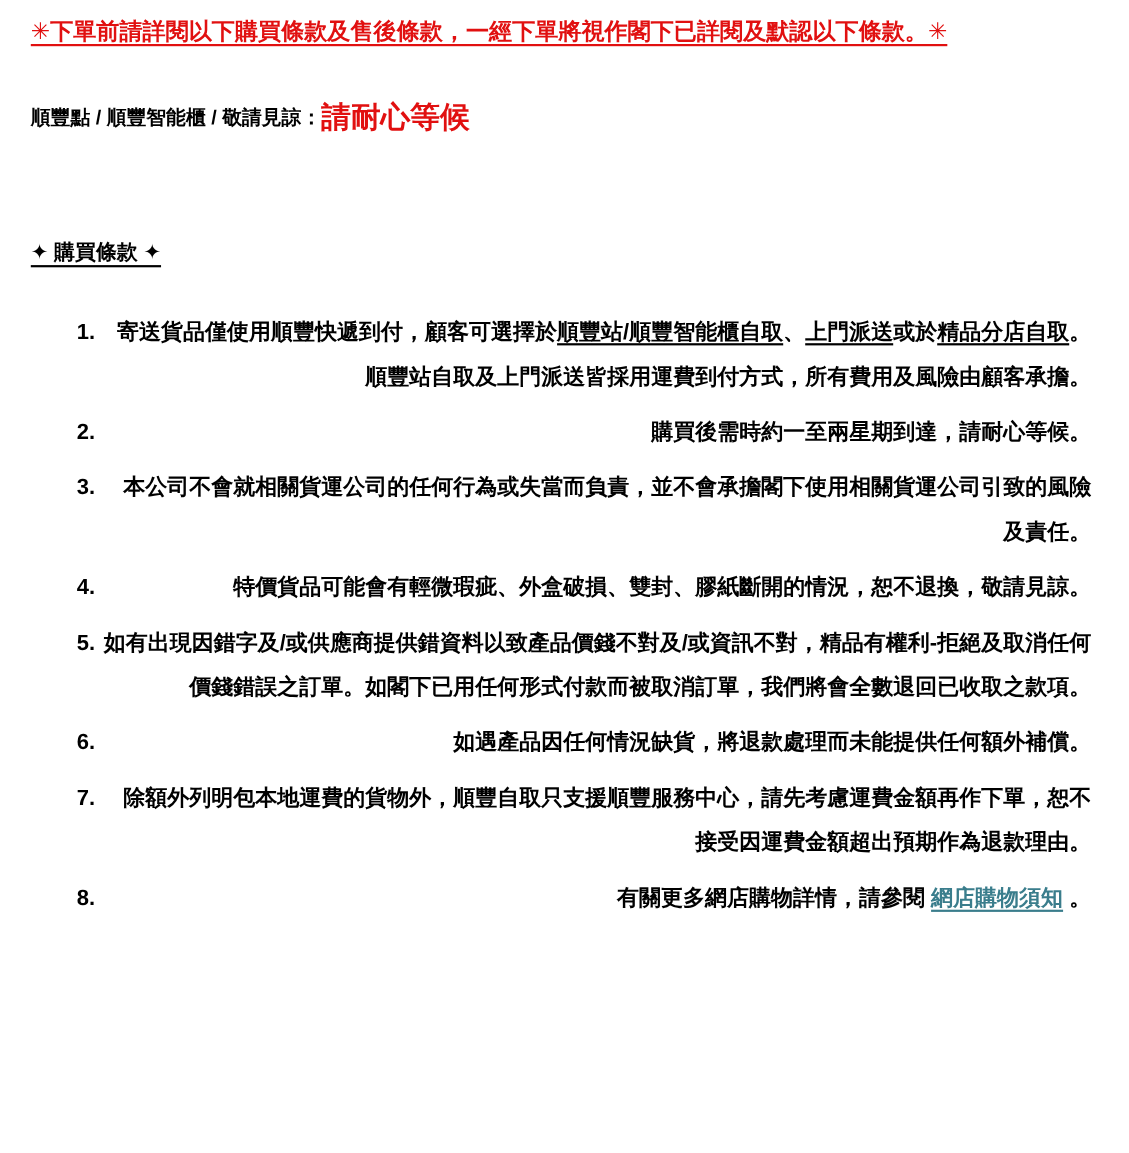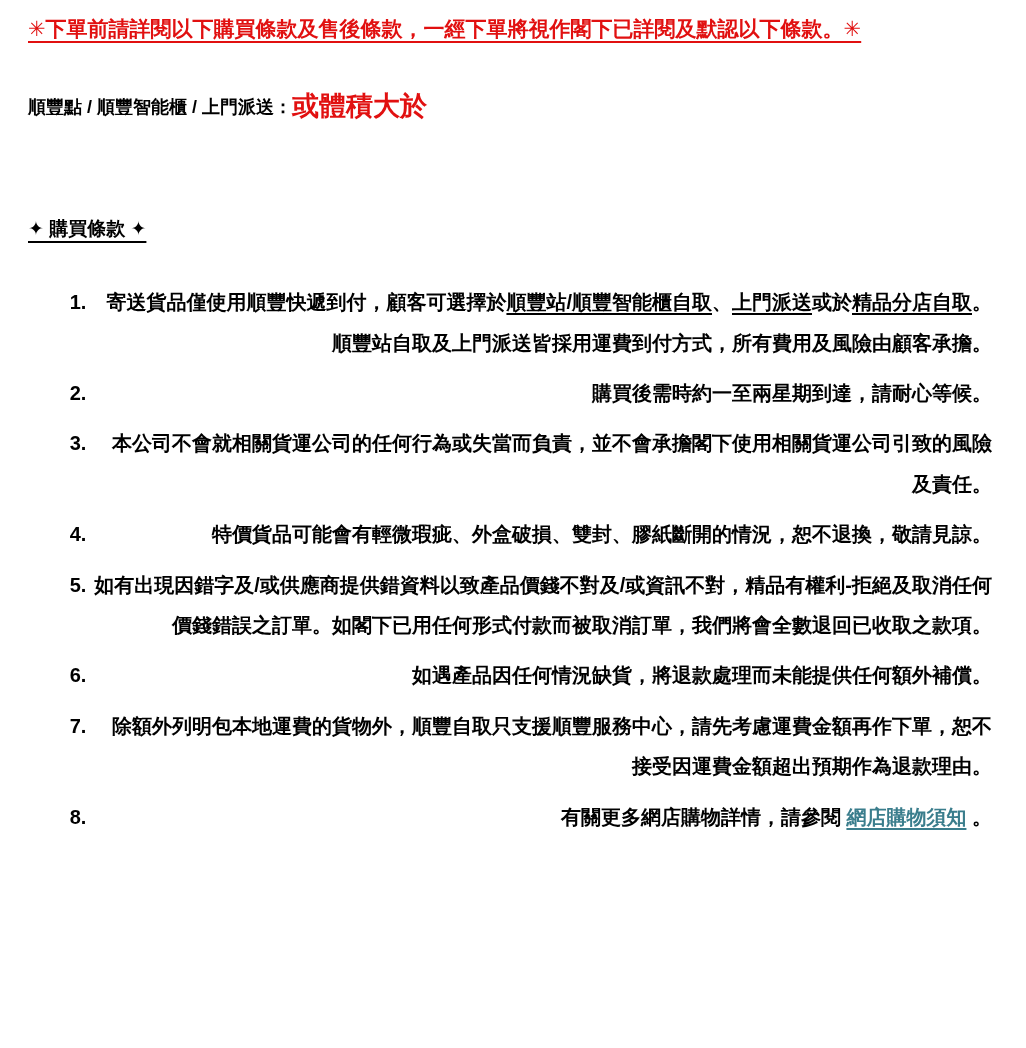--- a/index.html
+++ b/index.html
@@ -81,21 +81,21 @@
   }
 </style>
 </head>
 <body>
 
 <div class="doc">
 
   <p class="top-notice">✳下單前請詳閱以下購買條款及售後條款，一經下單將視作閣下已詳閱及默認以下條款。✳</p>
 
 
-  <p class="ship-line"><span>順豐點 / 順豐智能櫃 / 上門派送：</span><span class="big-red">或體積大於</span></p>
+  <p class="ship-line"><span>順豐點 / 順豐智能櫃 / 敬請見諒：</span><span class="big-red">請耐心等候</span></p>
 
 
   <h2 class="section-heading heading-gap">✦ 購買條款 ✦</h2>
 
   <ol class="terms" id="terms-list">
       <li>
         <div class="par"><span>寄送貨品僅使用順豐快遞到付，顧客可選擇於</span><span class="u">順豐站/順豐智能櫃自取</span><span>、</span><span class="u">上門派送</span><span>或於</span><span class="u">精品分店自取</span><span>。順豐站自取及上門派送皆採用運費到付方式，所有費用及風險由顧客承擔。</span></div>
       </li>
       <li>
         <div class="par"><span>購買後需時約一至兩星期到達，請耐心等候。</span></div>

